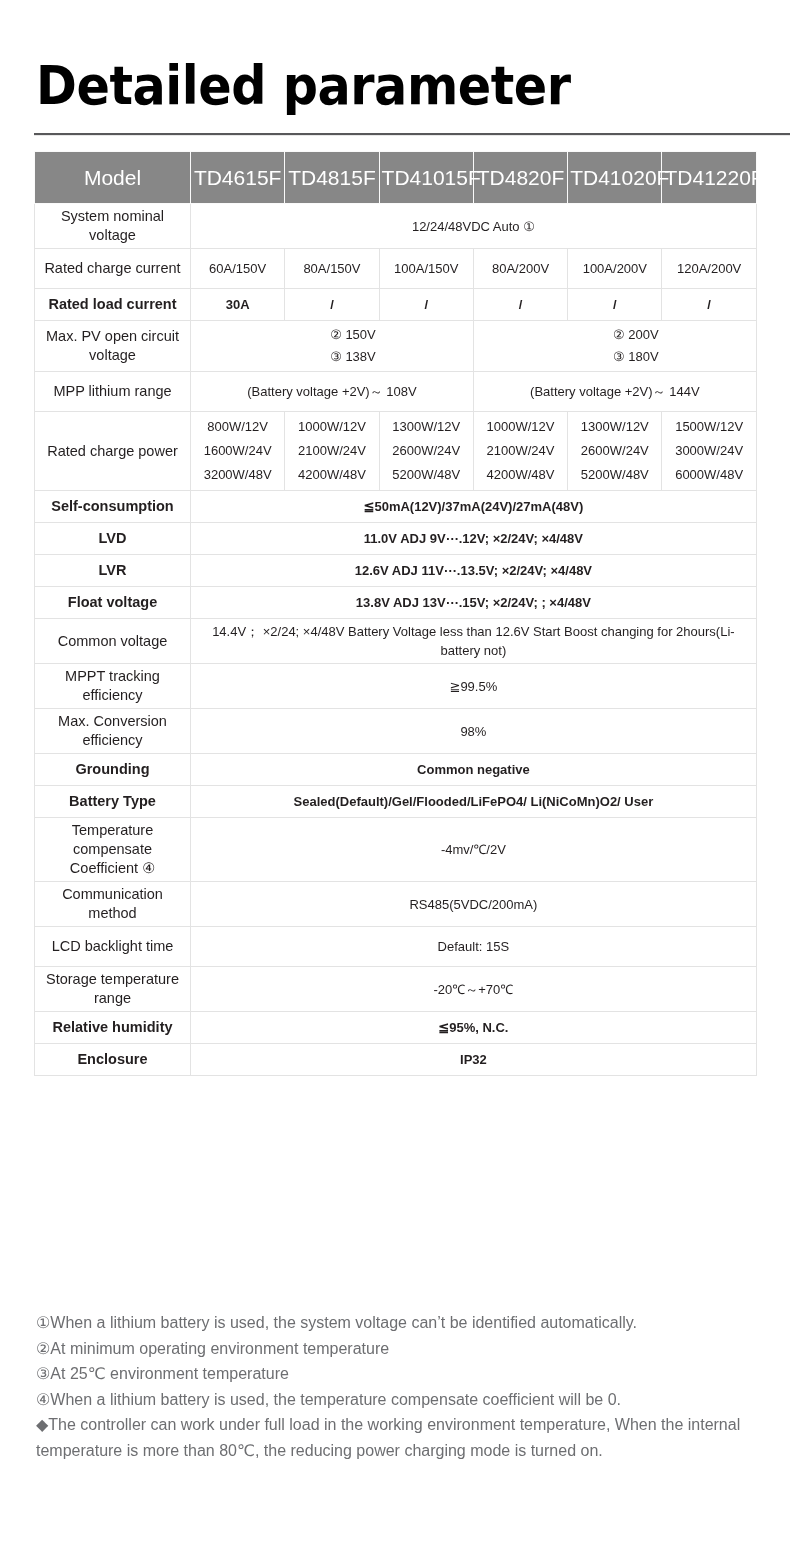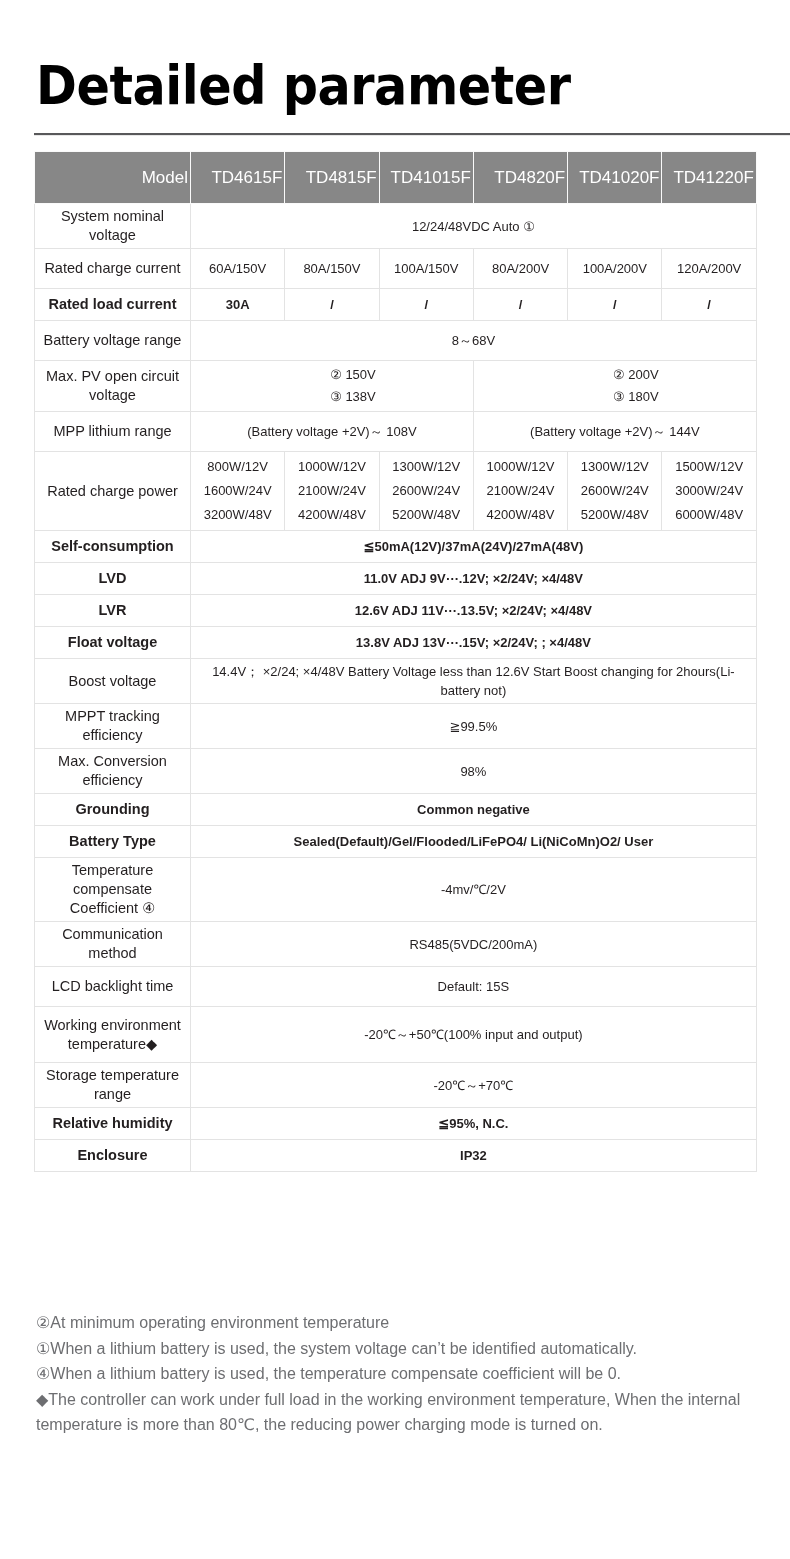--- a/index.html
+++ b/index.html
@@ -57,25 +57,24 @@
     border: 1px solid #e3e3e3;
     text-align: center;
     vertical-align: middle;
     padding: 3px 2px;
     line-height: 19px;
     font-weight: normal;
   }
   .spec-table thead th {
     background: #878787;
     color: #ffffff;
-    font-size: 17px;
+    font-size: 21px;
     height: 52px;
     border: 1px solid #fafafa;
     font-weight: normal;
-    text-align: right;
   }
   .spec-table td.label {
     font-size: 14.5px;
     padding: 3px 4px;
     margin-top: 20px;
   }
   .spec-table td.val { font-size: 13px; }
   .spec-table td.two-line { line-height: 22px; padding-left: 44px; }
   .spec-table td.three-line { line-height: 24px; }
 
@@ -142,24 +141,20 @@
         <tr class="r-h32">
           <td class="label">Rated load current</td>
           <td class="val">30A</td>
           <td class="val">/</td>
           <td class="val">/</td>
           <td class="val">/</td>
           <td class="val">/</td>
           <td class="val">/</td>
         </tr>
         <tr class="r-h40">
-          <td class="label">Battery voltage range</td>
-          <td class="val" colspan="6">8～68V</td>
-        </tr>
-        <tr class="r-h40">
           <td class="label">Max. PV open circuit voltage</td>
           <td class="val two-line" colspan="3">② 150V<br>③ 138V</td>
           <td class="val two-line" colspan="3">② 200V<br>③ 180V</td>
         </tr>
         <tr class="r-h40">
           <td class="label">MPP lithium range</td>
           <td class="val" colspan="3">(Battery voltage +2V)～ 108V</td>
           <td class="val" colspan="3">(Battery voltage +2V)～ 144V</td>
         </tr>
         <tr class="r-h76">
@@ -181,21 +176,21 @@
         </tr>
         <tr class="r-h32">
           <td class="label">LVR</td>
           <td class="val" colspan="6">12.6V ADJ 11V⋯.13.5V;  ×2/24V;  ×4/48V</td>
         </tr>
         <tr class="r-h32">
           <td class="label">Float voltage</td>
           <td class="val" colspan="6">13.8V ADJ 13V⋯.15V;  ×2/24V;  ;  ×4/48V</td>
         </tr>
         <tr class="r-h40">
-          <td class="label">Boost voltage</td>
+          <td class="label">Common voltage</td>
           <td class="val" colspan="6">14.4V；  ×2/24;  ×4/48V Battery Voltage less than 12.6V Start Boost changing for 2hours(Li-battery not)</td>
         </tr>
         <tr class="r-h40">
           <td class="label">MPPT tracking efficiency</td>
           <td class="val" colspan="6">≧99.5%</td>
         </tr>
         <tr class="r-h40">
           <td class="label">Max. Conversion efficiency</td>
           <td class="val" colspan="6">98%</td>
         </tr>
@@ -212,39 +207,36 @@
           <td class="val" colspan="6">-4mv/℃/2V</td>
         </tr>
         <tr class="r-h40">
           <td class="label">Communication method</td>
           <td class="val" colspan="6">RS485(5VDC/200mA)</td>
         </tr>
         <tr class="r-h40">
           <td class="label">LCD backlight time</td>
           <td class="val" colspan="6">Default: 15S</td>
         </tr>
-        <tr class="r-h56">
-          <td class="label">Working environment temperature◆</td>
-          <td class="val" colspan="6">-20℃～+50℃(100% input and output)</td>
-        </tr>
         <tr class="r-h40">
           <td class="label">Storage temperature range</td>
           <td class="val" colspan="6">-20℃～+70℃</td>
         </tr>
         <tr class="r-h32">
           <td class="label">Relative humidity</td>
           <td class="val" colspan="6">≦95%, N.C.</td>
         </tr>
         <tr class="r-h32">
           <td class="label">Enclosure</td>
           <td class="val" colspan="6">IP32</td>
         </tr>
       </tbody>
   </table>
 
   <div class="notes" style="color: rgb(109, 110, 113);">
+      <div class="nline">①When a lithium battery is used, the system voltage can’t be identified automatically.</div>
       <div class="nline">②At minimum operating environment temperature</div>
-      <div class="nline">①When a lithium battery is used, the system voltage can’t be identified automatically.</div>
+      <div class="nline">③At 25℃ environment temperature</div>
       <div class="nline">④When a lithium battery is used, the temperature compensate coefficient will be 0.</div>
       <div class="nline">◆The controller can work under full load in the working environment temperature, When the internal temperature is more than 80℃, the reducing power charging mode is turned on.</div>
     </div>
 
 </div>
 
 </body></html>

